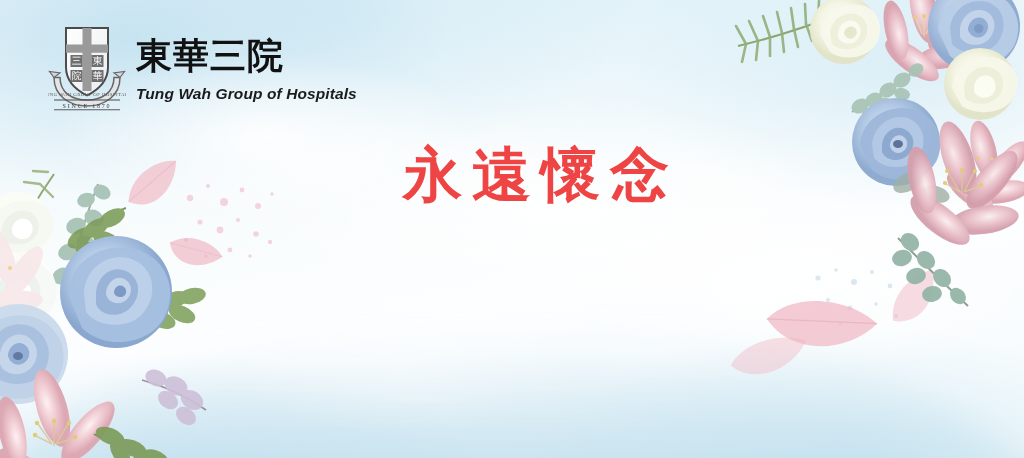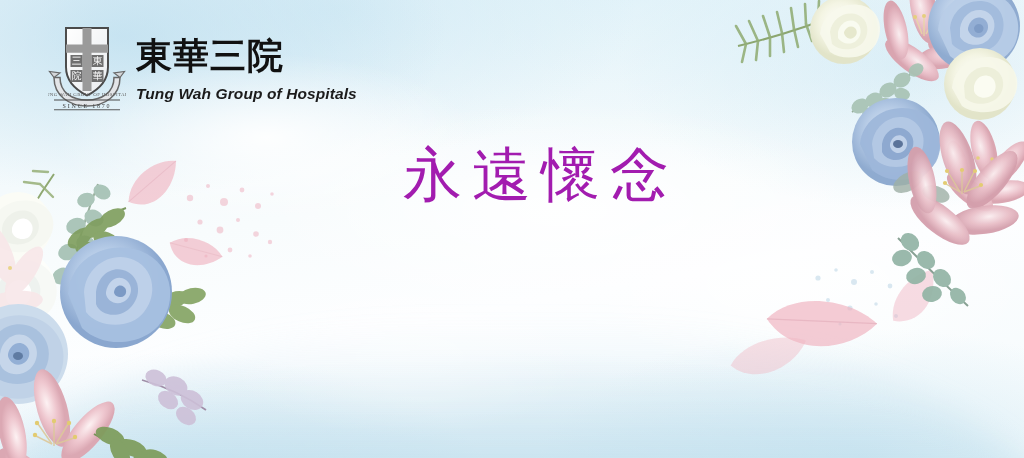--- a/index.html
+++ b/index.html
@@ -79,26 +79,26 @@
   .memorial {
     position: absolute;
     left: 0; right: 0;
     top: 136px;
     text-align: center;
     z-index: 35;
     pointer-events: none;
   }
   .memorial-line {
     font-family: "DejaVu Sans", "Liberation Sans", sans-serif;
-    color: #a21caf;
+    color: #ef4444;
     font-size: 59px;
     line-height: 1.32;
     letter-spacing: 10px;
     text-indent: 10px;
-    font-weight: 400;
+    font-weight: 700;
     white-space: nowrap;
     padding-left: 48px;
   }
 
   
   .cluster { position: absolute; z-index: 20; pointer-events: none; }
   .cluster.tr { right: -8px;  top: -14px;  width: 300px; height: 220px; }
   .cluster.bl { left: -26px;  bottom: -18px; width: 300px; height: 290px; }
   .cluster.lt { left: -30px;  top: 118px;  width: 190px; height: 200px; }
   .cluster.rb { right: -18px; top: 118px;  width: 170px; height: 200px; }

